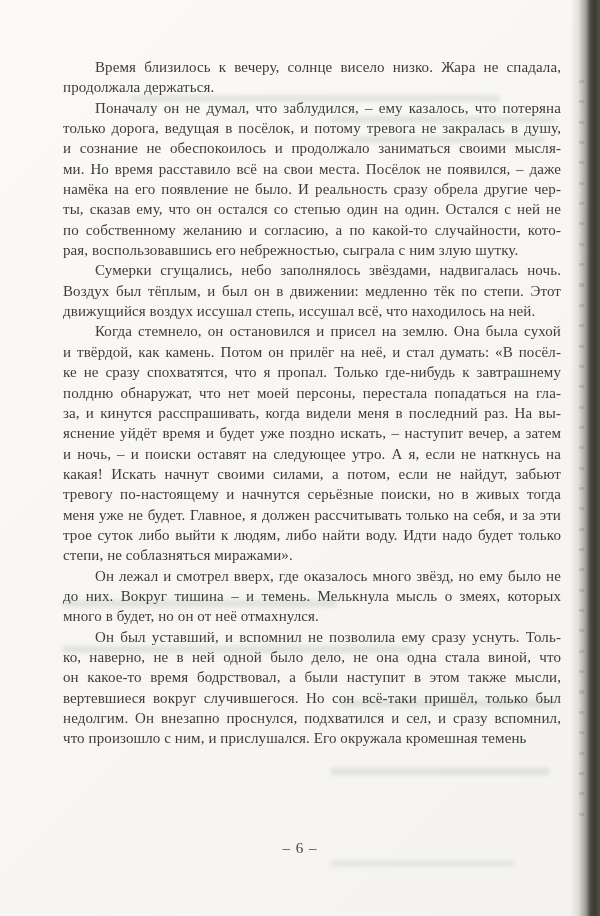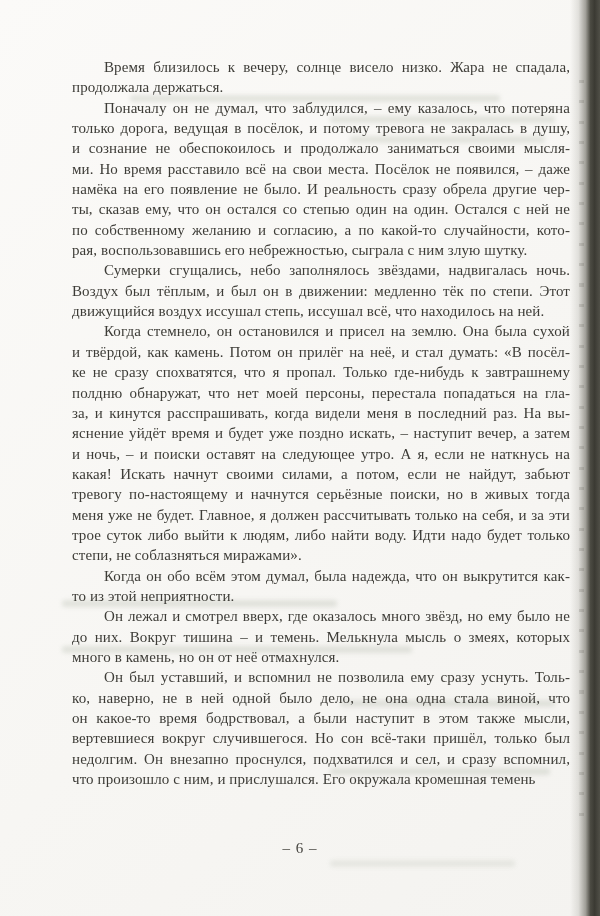--- a/index.html
+++ b/index.html
@@ -27,21 +27,21 @@
   
   .gutter-dashes{
     position:absolute;top:80px;right:16px;width:5px;height:740px;
     background:repeating-linear-gradient(
       to bottom,
       rgba(70,68,60,0.35) 0px, rgba(70,68,60,0.35) 3px,
       rgba(0,0,0,0) 3px, rgba(0,0,0,0) 20.35px);
     opacity:.5;
   }
   .textblock{
-    position:absolute;left:72px;top:57px;width:498px;
+    position:absolute;left:63px;top:57px;width:498px;
     font-size:15px;line-height:20.35px;color:#3d3c37;
     letter-spacing:.1px;
   }
   .para{margin:0;padding:0;}
   .line{
     text-align:justify;
     text-align-last:justify;
     -moz-text-align-last:justify;
   }
   .line.first{text-indent:32px;}
@@ -100,27 +100,23 @@
         <div class="line">за, и кинутся расспрашивать, когда видели меня в последний раз. На вы-</div>
         <div class="line">яснение уйдёт время и будет уже поздно искать, – наступит вечер, а затем</div>
         <div class="line">и ночь, – и поиски оставят на следующее утро. А я, если не наткнусь на</div>
         <div class="line">какая! Искать начнут своими силами, а потом, если не найдут, забьют</div>
         <div class="line">тревогу по-настоящему и начнутся серьёзные поиски, но в живых тогда</div>
         <div class="line">меня уже не будет. Главное, я должен рассчитывать только на себя, и за эти</div>
         <div class="line">трое суток либо выйти к людям, либо найти воду. Идти надо будет только</div>
         <div class="line last">степи, не соблазняться миражами».</div>
       </div>
       <div class="para">
-        <div class="line first">Когда он обо всём этом думал, была надежда, что он выкрутится как-</div>
-        <div class="line last">то из этой неприятности.</div>
-      </div>
-      <div class="para">
         <div class="line first">Он лежал и смотрел вверх, где оказалось много звёзд, но ему было не</div>
         <div class="line">до них. Вокруг тишина – и темень. Мелькнула мысль о змеях, которых</div>
-        <div class="line last">много в камень, но он от неё отмахнулся.</div>
+        <div class="line last">много в будет, но он от неё отмахнулся.</div>
       </div>
       <div class="para">
         <div class="line first">Он был уставший, и вспомнил не позволила ему сразу уснуть. Толь-</div>
         <div class="line">ко, наверно, не в ней одной было дело, не она одна стала виной, что</div>
         <div class="line">он какое-то время бодрствовал, а были наступит в этом также мысли,</div>
         <div class="line">вертевшиеся вокруг случившегося. Но сон всё-таки пришёл, только был</div>
         <div class="line">недолгим. Он внезапно проснулся, подхватился и сел, и сразу вспомнил,</div>
         <div class="line last">что произошло с ним, и прислушался. Его окружала кромешная темень</div>
       </div>
     </div>

